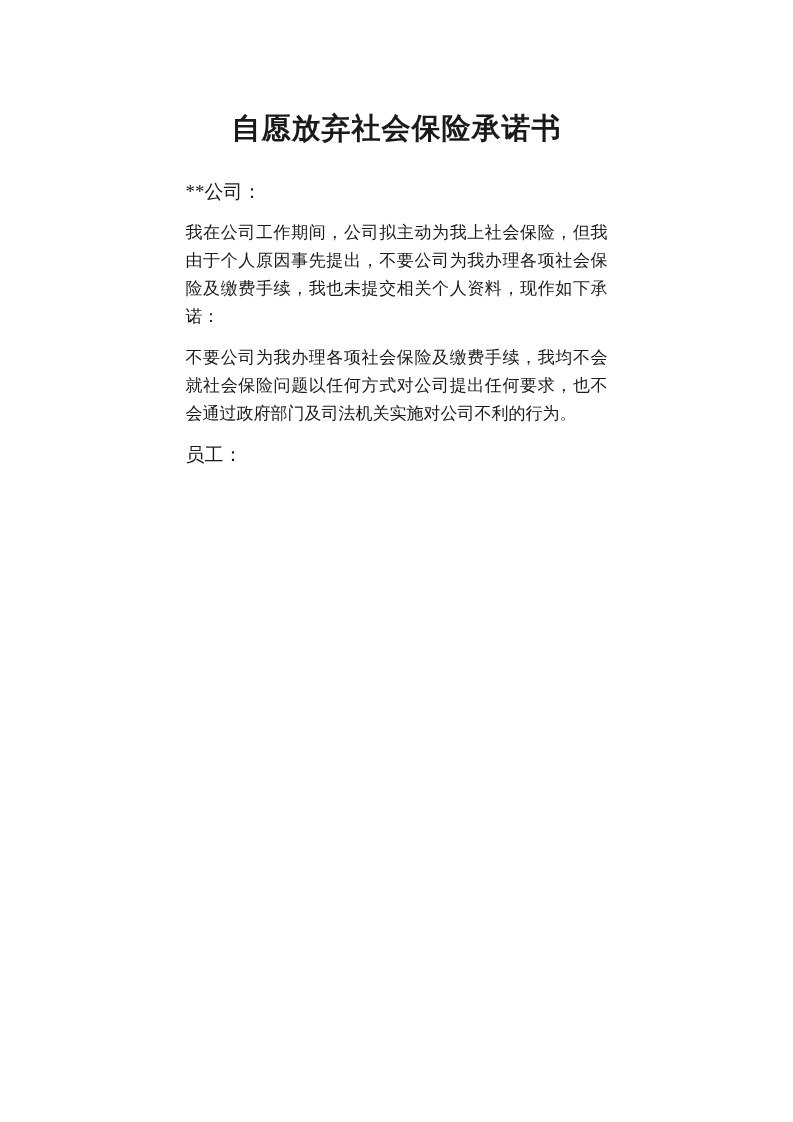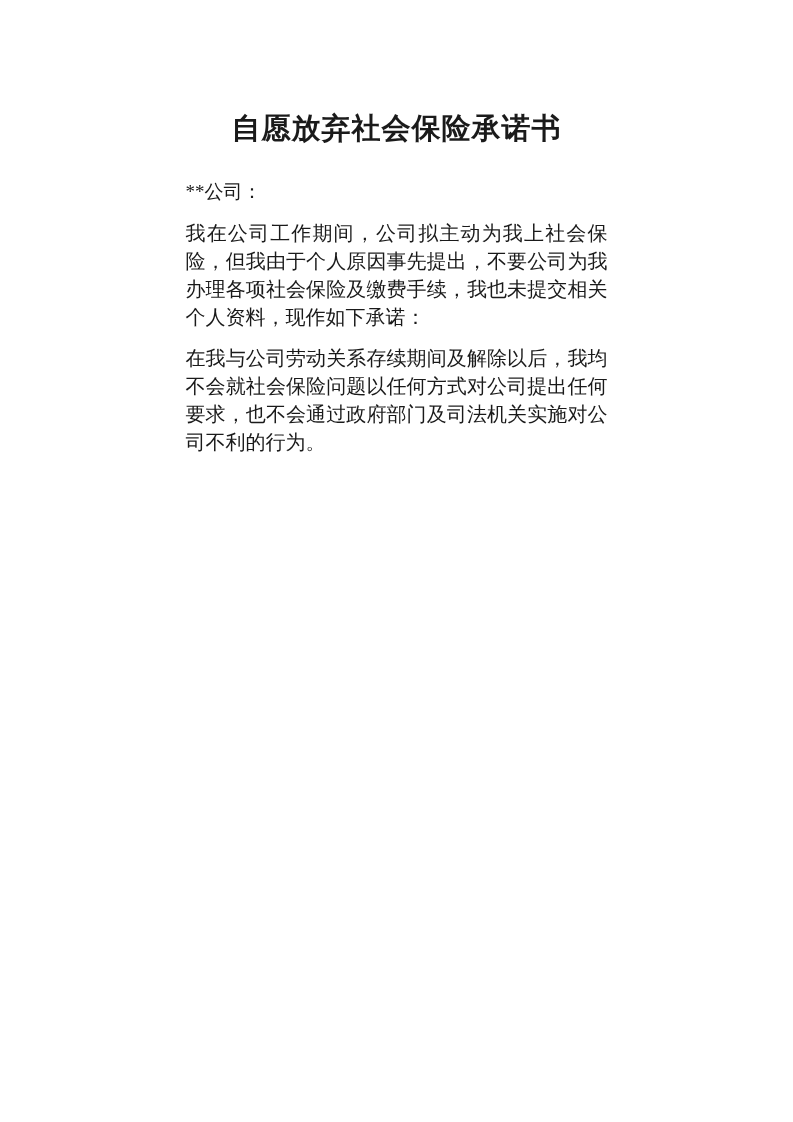--- a/index.html
+++ b/index.html
@@ -29,34 +29,35 @@
     text-align: center;
     margin: 0 0 30px 0;
     letter-spacing: 1px;
   }
   .doc-line {
     font-size: 19px;
     line-height: 28px;
     margin: 0 0 13px 0;
   }
   .doc-paragraph {
-    font-size: 20px;
+    font-size: 17px;
     line-height: 28px;
     margin: 0 0 13px 0;
     text-align: justify;
   }
 </style>
 </head>
 <body>
 
 <div class="page">
   <div class="content">
     <h1 class="doc-title">自愿放弃社会保险承诺书</h1>
 
     <p class="doc-line">**公司：</p>
 
     <p class="doc-paragraph">我在公司工作期间，公司拟主动为我上社会保险，但我由于个人原因事先提出，不要公司为我办理各项社会保险及缴费手续，我也未提交相关个人资料，现作如下承诺：</p>
 
-    <p class="doc-paragraph">在我与公司劳动关系存续期间及解除以后，我均不会就社会保险问题以任何方式对公司提出任何要求，也不会通过政府部门及司法机关实施对公司不利的行为。</p>
+    <p class="doc-paragraph">不要公司为我办理各项社会保险及缴费手续，我均不会就社会保险问题以任何方式对公司提出任何要求，也不会通过政府部门及司法机关实施对公司不利的行为。</p>
 
+    <p class="doc-line">员工：</p>
 
   </div>
 </div>
 
 </body></html>

